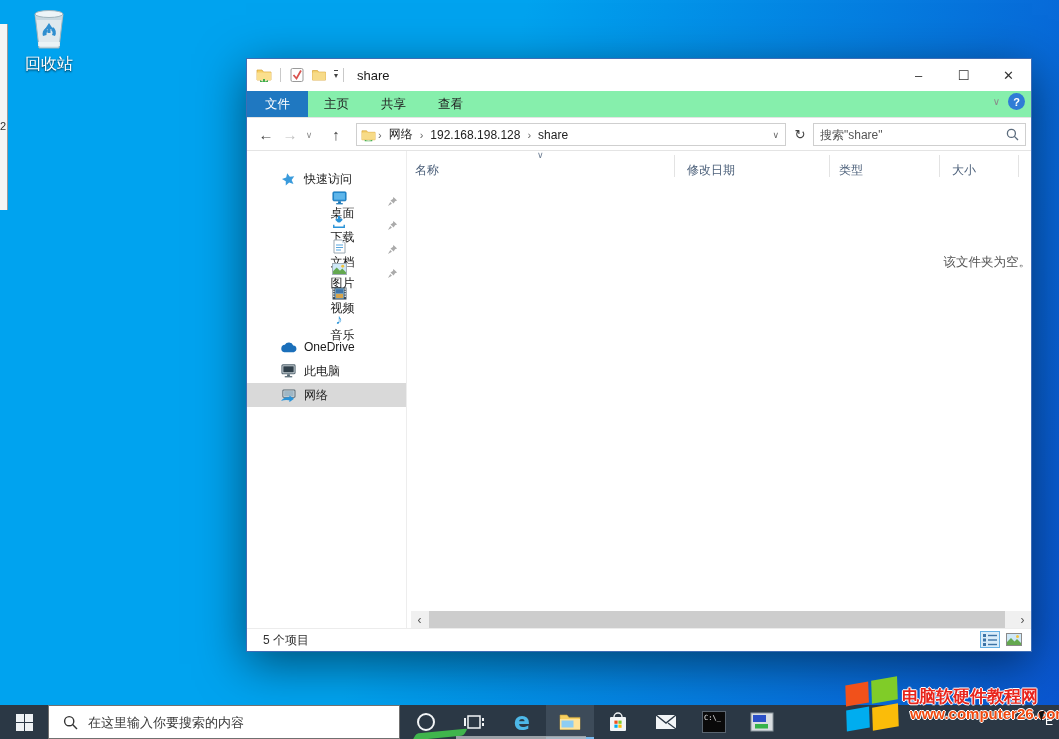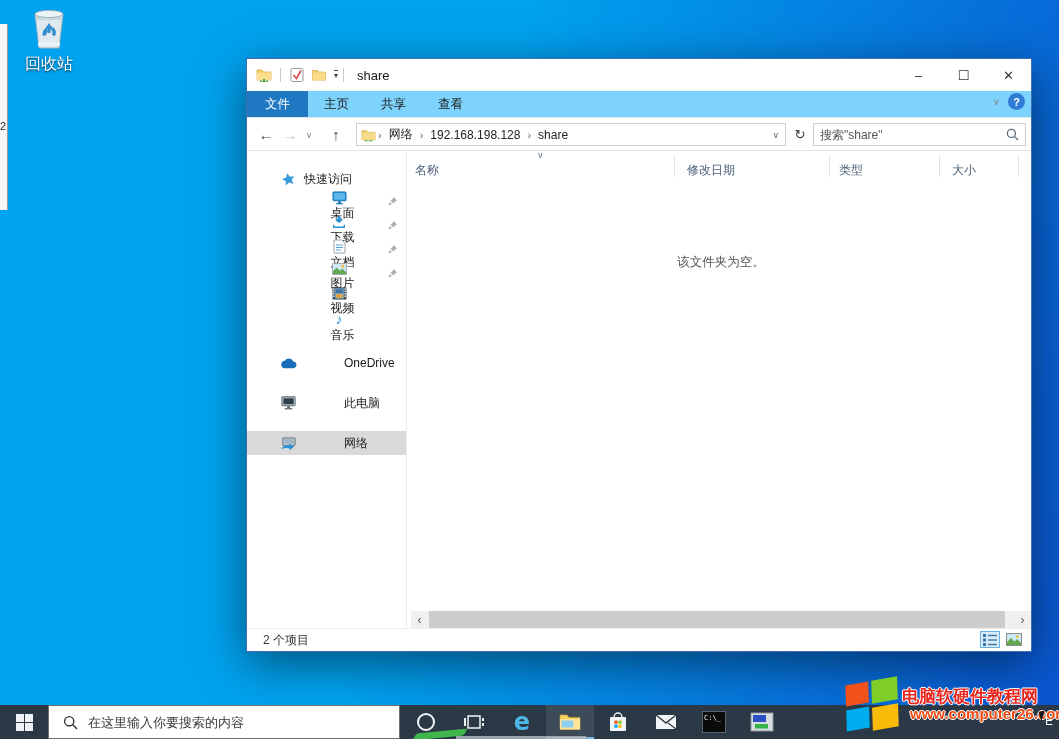--- a/index.html
+++ b/index.html
@@ -22,21 +22,21 @@
 
   .titlebar { position:absolute; left:0; top:0; right:0; height:32px; background:#fff; display:flex; align-items:center; }
   .titlebar .icn { display:flex; align-items:center; justify-content:center; width:22px; height:22px; }
   .titlebar .vsep { width:1px; height:14px; background:#c9c9c9; margin:0 5px; }
   .titlebar .title-text { margin-left:8px; font-size:13px; color:#1a1a1a; }
   .qat-caret { font-size:8px; color:#444; border-top:1px solid #444; line-height:8px; padding-top:1px; margin-left:4px; }
   .winctl { position:absolute; right:0; top:0; height:32px; display:flex; }
   .winctl .btn { width:45px; height:32px; display:flex; align-items:center; justify-content:center;
                  color:#333; font-size:13px; }
 
-  .tabrow { position:absolute; left:0; top:32px; right:0; height:27px; background:#7dd3fc;
+  .tabrow { position:absolute; left:0; top:32px; right:0; height:27px; background:#86efac;
             border-bottom:1px solid #e4e4e4; display:flex; align-items:stretch; }
   .tab { padding:0 16px; display:flex; align-items:center; font-size:12.5px; color:#222; }
   .tab.file { background:#1f78c1; color:#fff; padding:0 18px; }
   .ribbon-right { position:absolute; right:6px; top:34px; display:flex; align-items:center; gap:8px; }
   .ribbon-collapse { color:#8a8a8a; font-size:10px; }
   .help-btn { width:17px; height:17px; border-radius:50%; background:#2f7cd6; color:#fff;
               font-size:11px; font-weight:bold; display:flex; align-items:center; justify-content:center; }
 
   .navbar { position:absolute; left:0; top:59px; right:0; height:33px; background:#fff;
             border-bottom:1px solid #e4e4e4; }
@@ -52,32 +52,32 @@
                display:flex; align-items:center; background:#fff; }
   .searchbox input { flex:1; border:0; outline:none; font-size:12px; color:#333; padding:0 6px;
                      font-family:inherit; background:transparent; }
   .searchbox input::placeholder { color:#555; }
   .searchbox .mag { margin-right:6px; }
 
   .body-area { position:absolute; left:0; top:92px; right:0; bottom:23px; background:#fff; }
   .sidebar { position:absolute; left:0; top:0; width:159px; bottom:0; padding-top:16px; background:#fff; }
   .side-item { position:relative; height:24px; display:flex; align-items:center; padding-left:32px; }
   .side-item.child { padding-left:32px;flex-direction:column; }
-  .side-item.gap { margin-top:16px;gap:40px; }
+  .side-item.gap { margin-top:0; }
   .side-item.selected { background:#d9d9d9; }
   .side-item .ic { width:18px; display:flex; justify-content:center; margin-right:7px; }
   .side-item .pin { position:absolute; right:8px; top:5px; opacity:.75; }
   .side-sep { position:absolute; left:159px; top:0; bottom:0; width:1px; background:#ededed; }
 
   .content { position:absolute; left:164px; top:0; right:0; bottom:0; }
   .colhead { position:absolute; left:0; top:2px; right:0; height:26px; color:#4c607a; }
   .colhead .cell { position:absolute; top:9px; font-size:12px; }
   .colhead .div { position:absolute; top:2px; height:22px; width:1px; background:#e3e3e3; }
   .sort-ind { position:absolute; left:126px; top:-3px; color:#6b7c92; font-size:9px; }
-  .empty-msg { position:absolute; left:0; right:0; top:103px; text-align:center; color:#555; font-size:12.5px; }
+  .empty-msg { position:absolute; left:0; right:0; top:103px; text-align:right; color:#555; font-size:12.5px; }
 
   .hscroll { position:absolute; left:164px; right:0; bottom:0px; height:17px; background:#f0f0f0; }
   .hscroll .arr { position:absolute; top:0; width:17px; height:17px; display:flex; align-items:center;
                   justify-content:center; color:#555; font-size:12px; }
   .hscroll .thumb { position:absolute; left:18px; top:0; width:576px; height:17px; background:#cdcdcd; }
 
   .statusbar { position:absolute; left:0; bottom:0; right:0; height:23px; border-top:1px solid #ececec;
                background:#fff; display:flex; align-items:center; padding-left:16px; font-size:12px; color:#333; }
   .viewbtns { position:absolute; right:7px; bottom:3px; display:flex; gap:4px; }
   .viewbtn { width:20px; height:17px; display:flex; align-items:center; justify-content:center; }
@@ -362,21 +362,21 @@
       </div>
 
       <div class="hscroll">
         <span class="arr" style="left:0">‹</span>
         <span class="thumb"></span>
         <span class="arr" style="right:0">›</span>
       </div>
     </div>
 
     <div class="statusbar">
-      <span>2 个项目</span>
+      <span>5 个项目</span>
     </div>
     <div class="viewbtns">
       <span class="viewbtn active">
         <svg width="14" height="12" viewBox="0 0 14 12">
             <g fill="#3d74a6">
               <rect x="0" y="0" width="3" height="3"></rect>
               <rect x="0" y="4.5" width="3" height="3"></rect>
               <rect x="0" y="9" width="3" height="3"></rect>
               <rect x="5" y="0.8" width="9" height="1.4"></rect>
               <rect x="5" y="5.3" width="9" height="1.4"></rect>

